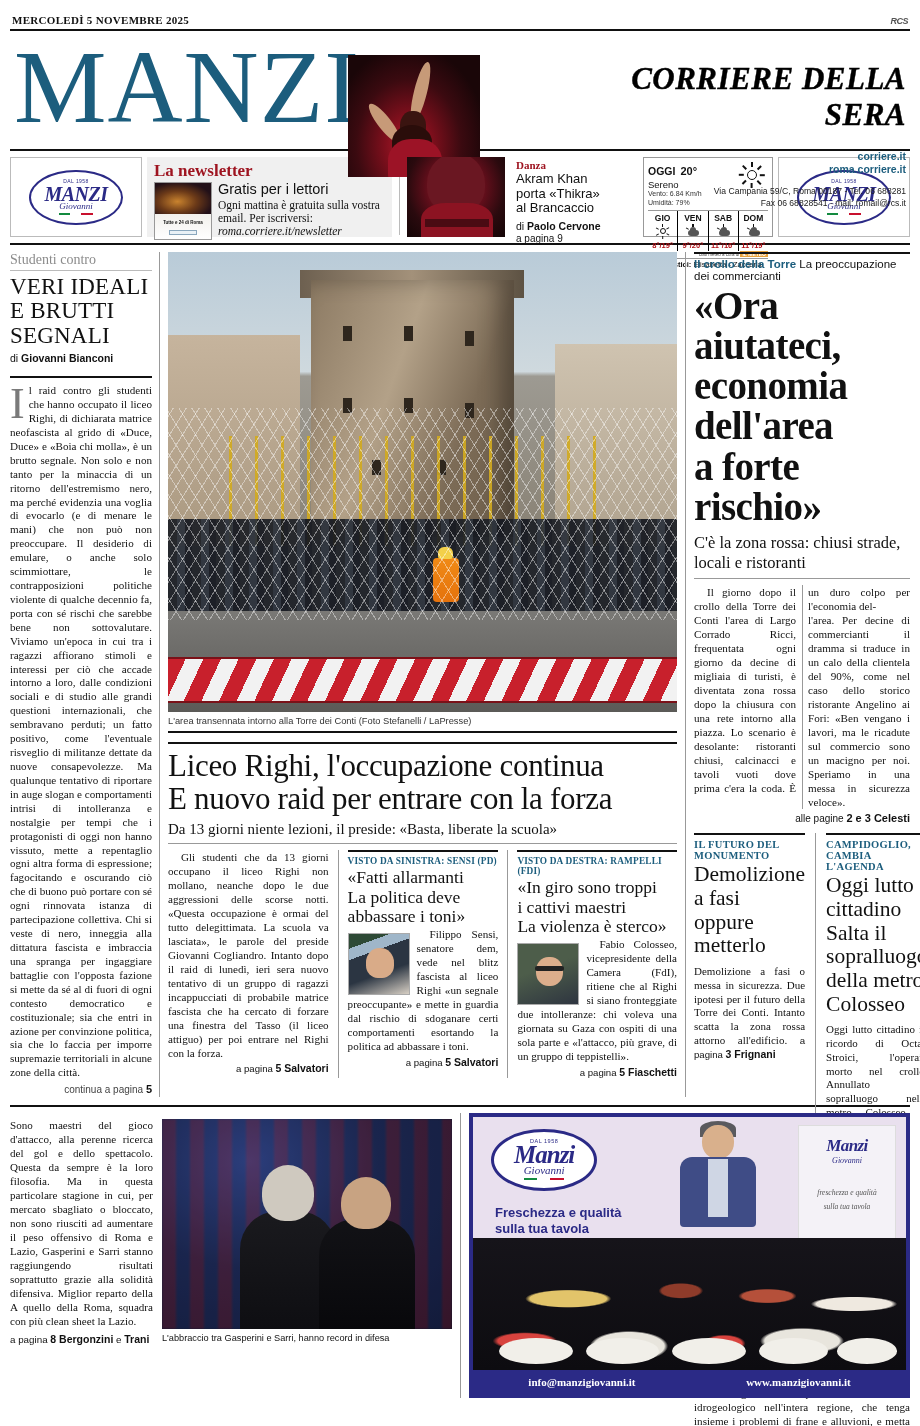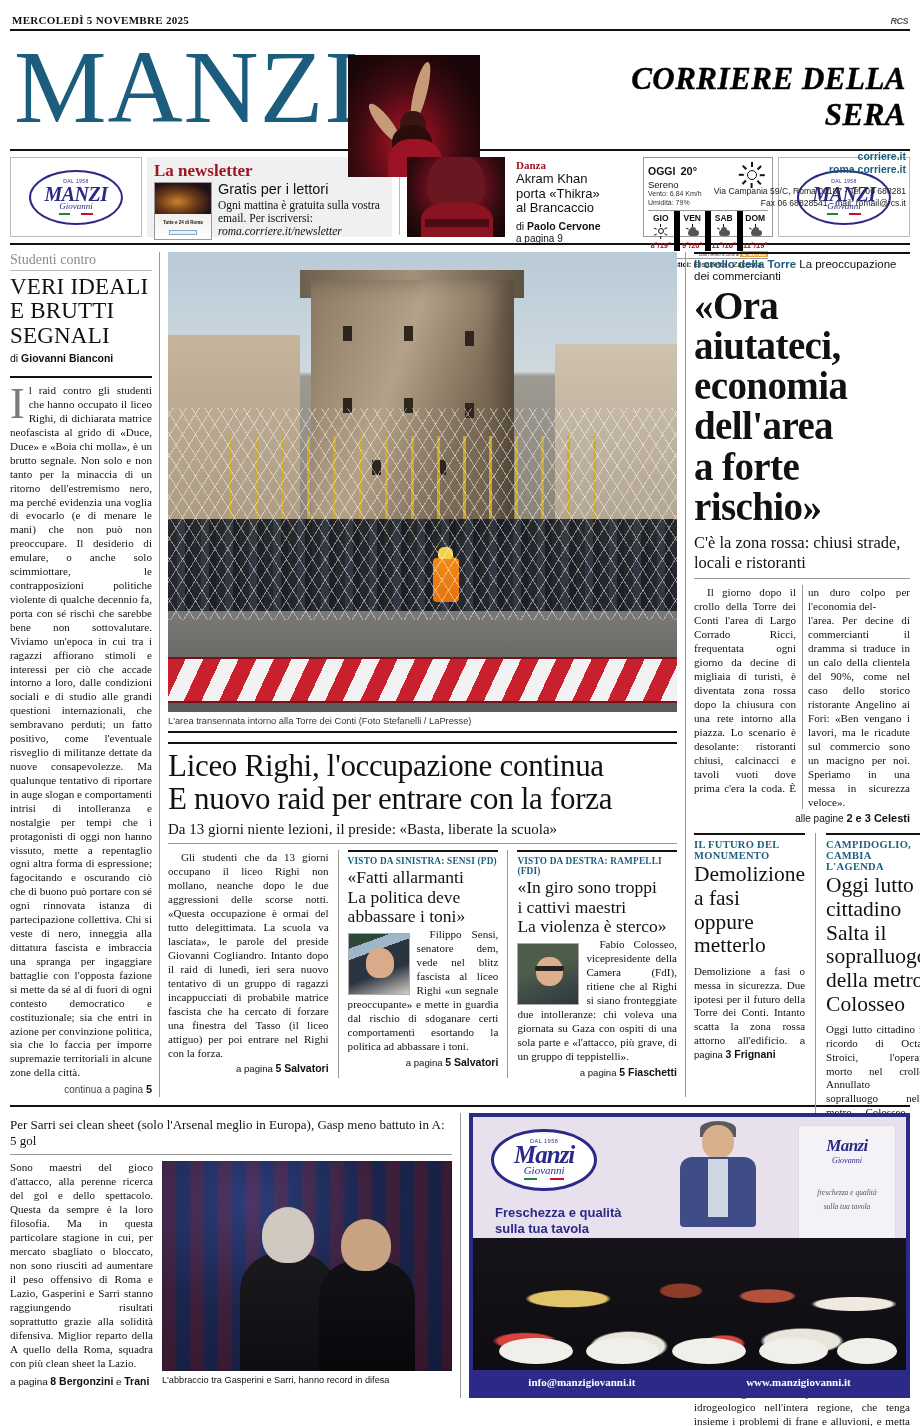--- a/index.html
+++ b/index.html
@@ -151,21 +151,21 @@
   .meteo-box { width:130px; border:1px solid #999; padding:3px 4px; font-family:"Liberation Sans",sans-serif;}
   .meteo-top { display:flex; justify-content:space-between; }
   .meteo-oggi b { font-size:10.5px; }
   .meteo-oggi .temp { font-weight:bold; font-size:11px; margin-left:5px;}
   .meteo-cond { font-size:9.5px; }
   .meteo-det { font-size:7px; line-height:1.25; color:#333; }
   .sun { width:24px; height:24px; position:relative; margin-top:2px; margin-right:4px;}
   .sun .core { position:absolute; left:7px; top:7px; width:10px; height:10px; border:1.6px solid #111; border-radius:50%;}
   .sun i { position:absolute; left:11px; top:-1px; width:1.6px; height:5px; background:#111; transform-origin: .8px 13px;}
   .meteo-days { display:flex; border-top:1px solid #999; margin-top:2px; }
-  .mday { flex:1; text-align:center; border-left:6px solid #000000; padding:2px 0 1px;}
+  .mday { flex:1; text-align:center; border-left:1px solid #000000; padding:2px 0 1px;}
   .mday:first-child { border-left:none; }
   .mday .d { font-size:8.5px; font-weight:bold; }
   .mday .ic { height:17px; position:relative; }
   .mday .t { font-size:7.5px; font-weight:bold; color:#b31017; }
   .smallsun { width:15px; height:15px; position:relative; margin:1px auto 0;}
   .smallsun .core { position:absolute; left:4.5px; top:4.5px; width:6px; height:6px; border:1.2px solid #111; border-radius:50%;}
   .smallsun i { position:absolute; left:7px; top:0px; width:1.2px; height:3px; background:#111; transform-origin:.6px 7.5px;}
   .cloud { position:absolute; left:3px; top:6px; width:11px; height:6px; background:#555; border-radius:4px;}
   .cloud:after { content:""; position:absolute; left:2px; top:-3px; width:6px; height:6px; background:#555; border-radius:50%;}
   .meteo-ono { font-size:7.5px; border-top:1px solid #999; margin-top:1px; padding-top:1px;}
@@ -700,21 +700,20 @@
         </div>
         <div class="r-cap">Il Tevere in piena con la banchine allagate</div>
         <div class="r-body"><span class="ind">Un unico grande Piano per abbattere il rischio idrogeologico nell'intera regione, che tenga insieme i problemi di frane e alluvioni, e metta in connessione i 5 enti oggi competenti: nasce il Piano di assetto idrogeologico curato dall'Autorità di bacino.</span></div>
 
       </div>
     </div>
   </div>
 
   <div class="bottom">
     <div class="sport">
-      <div class="sport-sub">Per Sarri sei clean sheet (solo l'Arsenal meglio in Europa), Gasp meno battuto in A: 5 gol</div>
       <div class="sport-cols">
         <div class="sport-text">
           <span class="ind">Sono maestri del gioco d'attacco, alla perenne ricerca del gol e dello spettacolo. Questa da sempre è la loro filosofia. Ma in questa particolare stagione in cui, per mercato sbagliato o bloccato, non sono riusciti ad aumentare il peso offensivo di Roma e Lazio, Gasperini e Sarri stanno raggiungendo risultati soprattutto grazie alla solidità difensiva. Miglior reparto della A quello della Roma, squadra con più clean sheet la Lazio.</span>
           <div class="sport-pag"><span>a pagina </span><b>8 </b><b>Bergonzini</b><span> e </span><b>Trani</b></div>
         </div>
         <div class="sport-photo-wrap">
           <div class="sport-photo">
             <div class="blur"></div>
             <div class="man1"></div>
             <div class="man2"></div>

